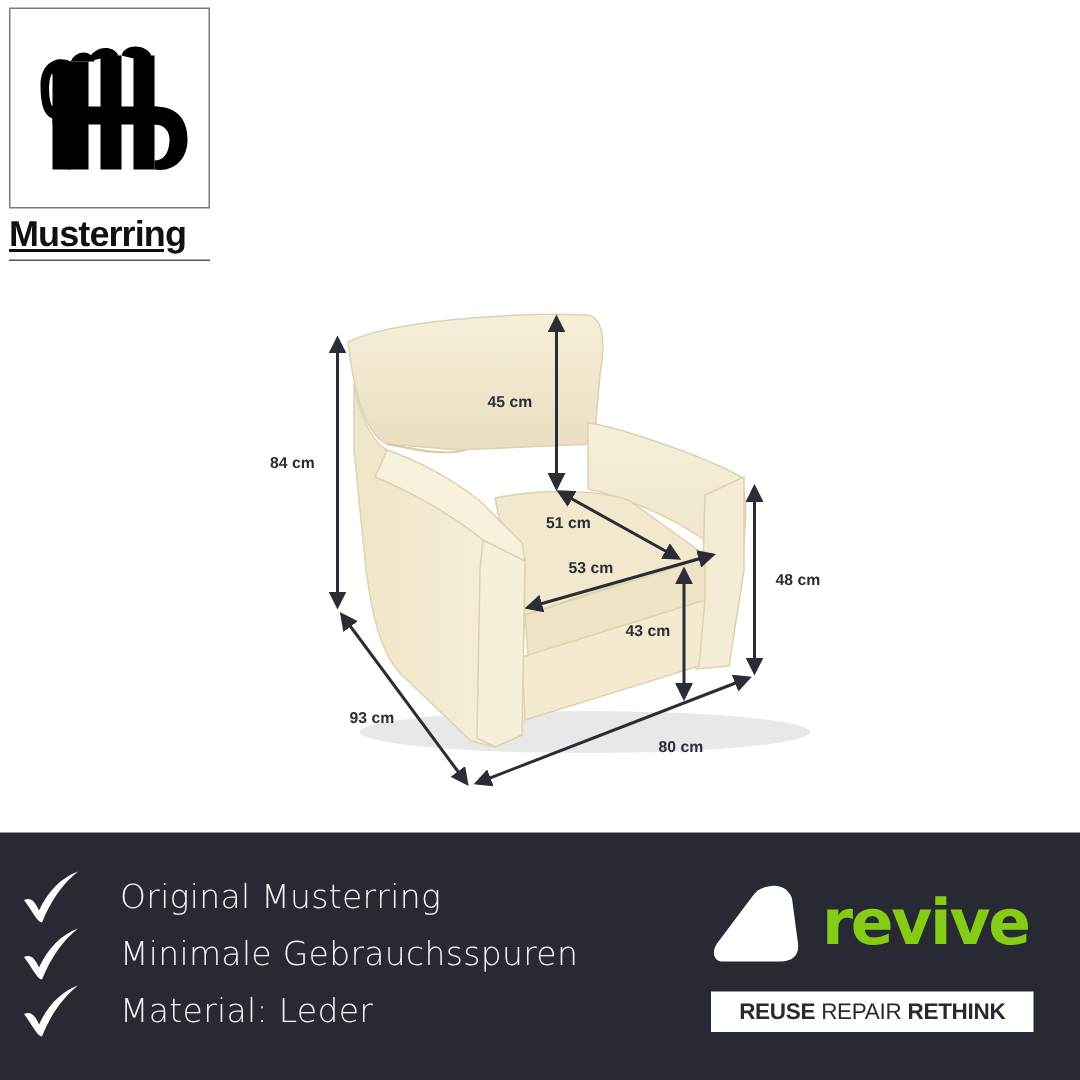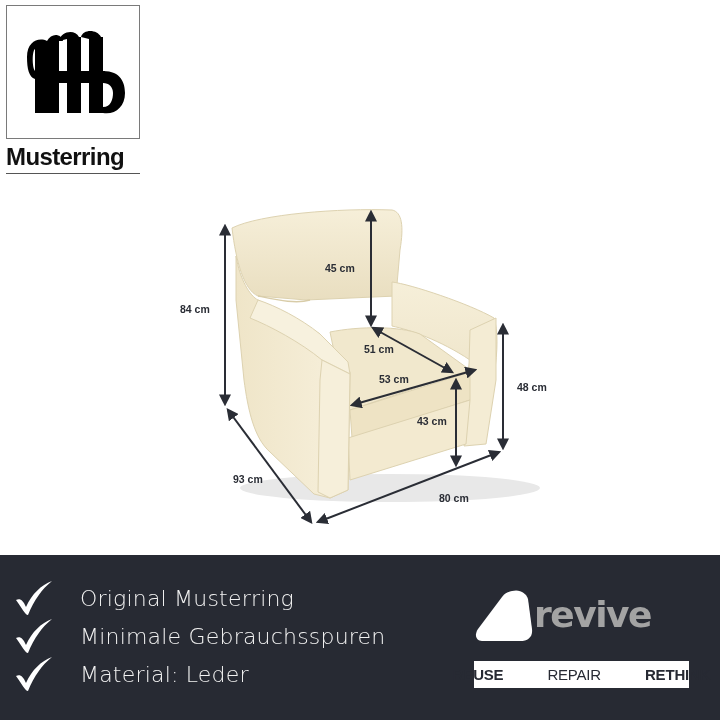--- a/index.html
+++ b/index.html
@@ -16,20 +16,21 @@
     }
     .brand-name {
       font-family: "Liberation Sans", sans-serif;
       font-weight: 700;
       font-size: 24px;
       letter-spacing: -0.6px;
       color: #111;
       margin-top: 4px;
       line-height: 28px;
       white-space: nowrap;
+      text-decoration: underline;
     }
     .brand-rule { width: 134px; height: 1px; background: #555; margin-top: 2px; }
 
     
     .product { position: absolute; left: 0; top: 190px; width: 720px; height: 360px; }
     .dim-label {
       position: absolute;
       font-family: "Liberation Sans", sans-serif;
       font-weight: 700;
       font-size: 10.5px;
@@ -58,36 +59,36 @@
       color: #f2f2f2;
       letter-spacing: 0.2px;
       white-space: nowrap;
     }
 
     .revive { position: absolute; left: 474px; top: 30px; width: 220px; }
     .revive-top { display: flex; align-items: center; height: 64px; }
     .revive-word {
       font-family: "DejaVu Sans", sans-serif;
       font-weight: 700;
-      font-size: 36px;
+      font-size: 42px;
       letter-spacing: -1.5px;
-      color: #a3a3a3;
+      color: #84cc16;
+      margin-left: 14px;
       margin-top: -6px;
     }
     .tagline {
       margin-top: 12px;
       width: 215px; height: 27px;
       background: #ffffff;
       display: flex; align-items: center; justify-content: center;
       font-family: "Liberation Sans", sans-serif;
       font-size: 15px;
       color: #272a33;
       white-space: nowrap;
       letter-spacing: -0.2px;
-      gap: 40px;
     }
     .tagline .b { font-weight: 700; }
     .tagline .r { font-weight: 400; margin: 0 4px; }
   </style>
 </head>
 <body>
 
 <div class="brand">
   <div class="brand-box">
     <svg width="112" height="90" viewBox="0 0 112 90">

